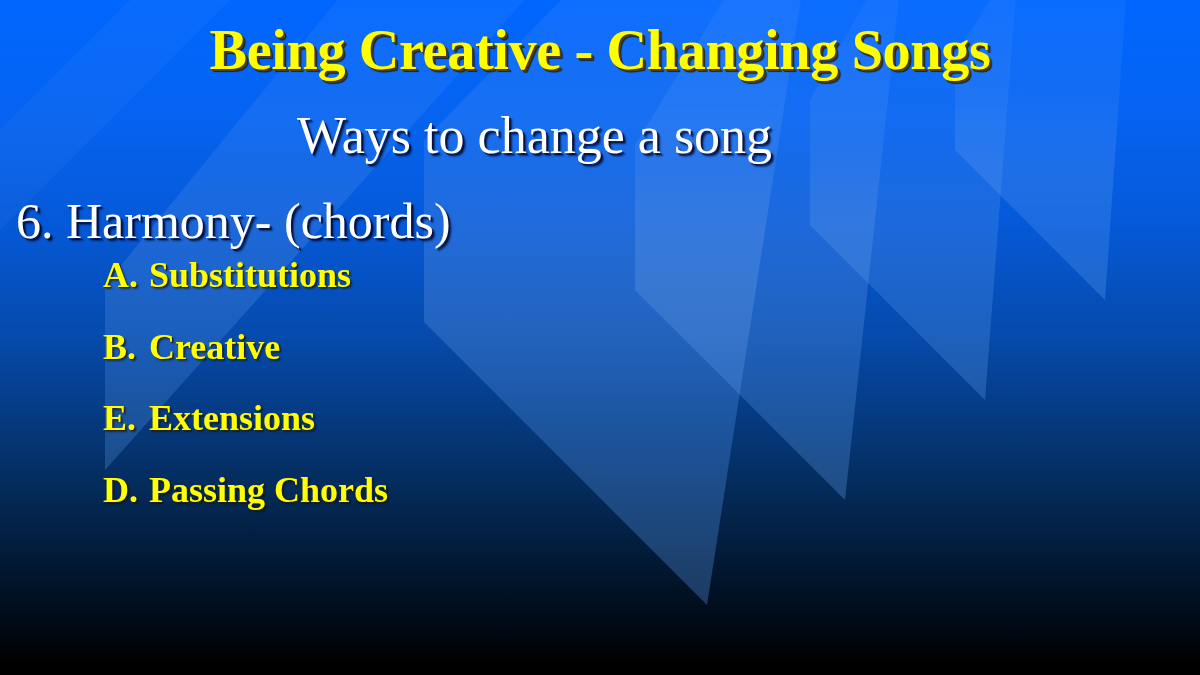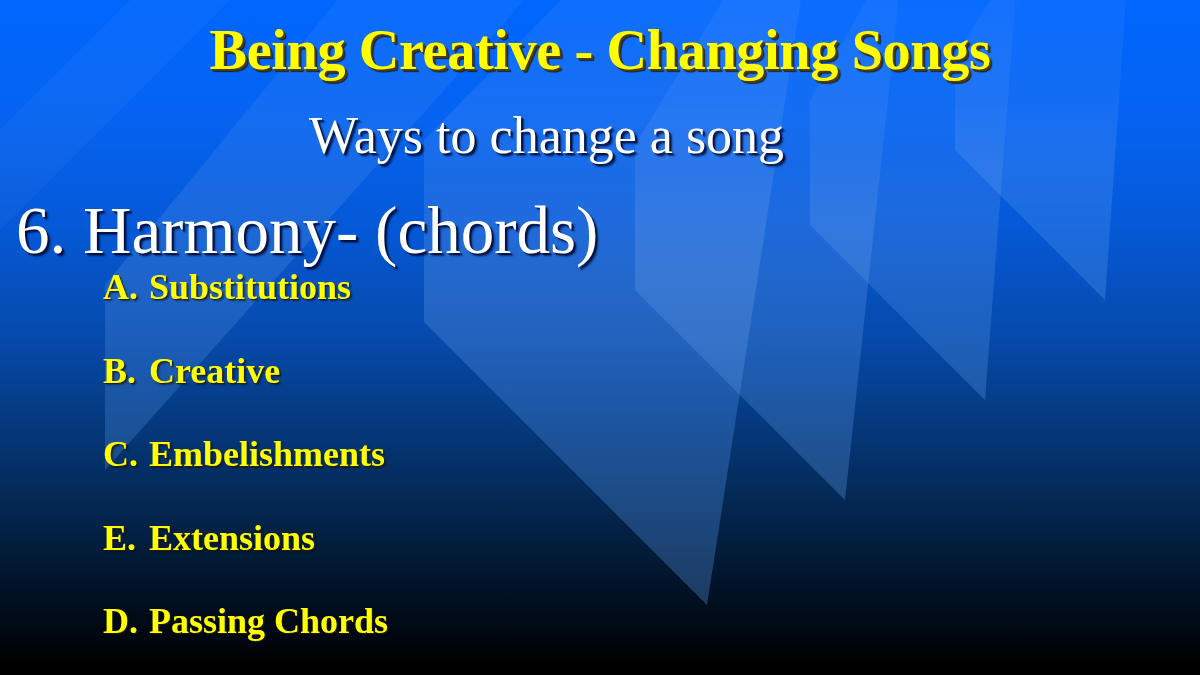--- a/index.html
+++ b/index.html
@@ -72,37 +72,37 @@
     color: #ffff00;
     text-shadow:
       2px 2px 0 #4d3b00,
       3px 3px 1px rgba(20,15,0,0.75);
     transform: scaleX(0.97);
     transform-origin: 50% 50%;
     white-space: nowrap;
   }
   .subtitle {
     position: absolute;
-    left: 12px;
+    left: 0;
     top: 106px;
     width: 1069px;
     text-align: center;
     font-size: 52px;
     font-weight: normal;
     color: #ffffff;
     text-shadow:
       2px 2px 0 rgba(0,0,40,0.55),
       3px 3px 2px rgba(0,0,25,0.6);
     white-space: nowrap;
   }
   .main-item {
     position: absolute;
     left: 16px;
     top: 192px;
-    font-size: 67px;
+    font-size: 50px;
     font-weight: normal;
     color: #ffffff;
     text-shadow:
       2px 2px 0 rgba(0,0,45,0.6),
       3px 3px 2px rgba(0,0,25,0.55);
     white-space: nowrap;
   }
   .sublist {
     position: absolute;
     left: 103px;
@@ -114,21 +114,20 @@
   .sublist li {
     height: 71.5px;
     line-height: 46px;
     font-size: 36px;
     font-weight: bold;
     color: #ffff00;
     text-shadow:
       1px 1px 0 rgba(35,30,0,0.75),
       2px 2px 2px rgba(15,12,0,0.55);
     white-space: nowrap;
-    margin-top: 12px;
   }
   .sublist li .letter {
     display: inline-block;
     min-width: 46px;
   }
 </style>
 </head>
 <body>
 
 <div id="slide">
@@ -203,23 +202,20 @@
   <div class="main-item">6. Harmony- (chords)</div>
 
   <ul class="sublist">
     <li>
       <span class="letter">A.</span><span>Substitutions</span>
     </li>
     <li>
       <span class="letter">B.</span><span>Creative</span>
     </li>
     <li>
-      <span class="letter">C.</span><span>Embelishments</span>
-    </li>
-    <li>
       <span class="letter">E.</span><span>Extensions</span>
     </li>
     <li>
       <span class="letter">D.</span><span>Passing Chords</span>
     </li>
   </ul>
 
   <div class="bg-bottom-band"></div>
 
 </div>

